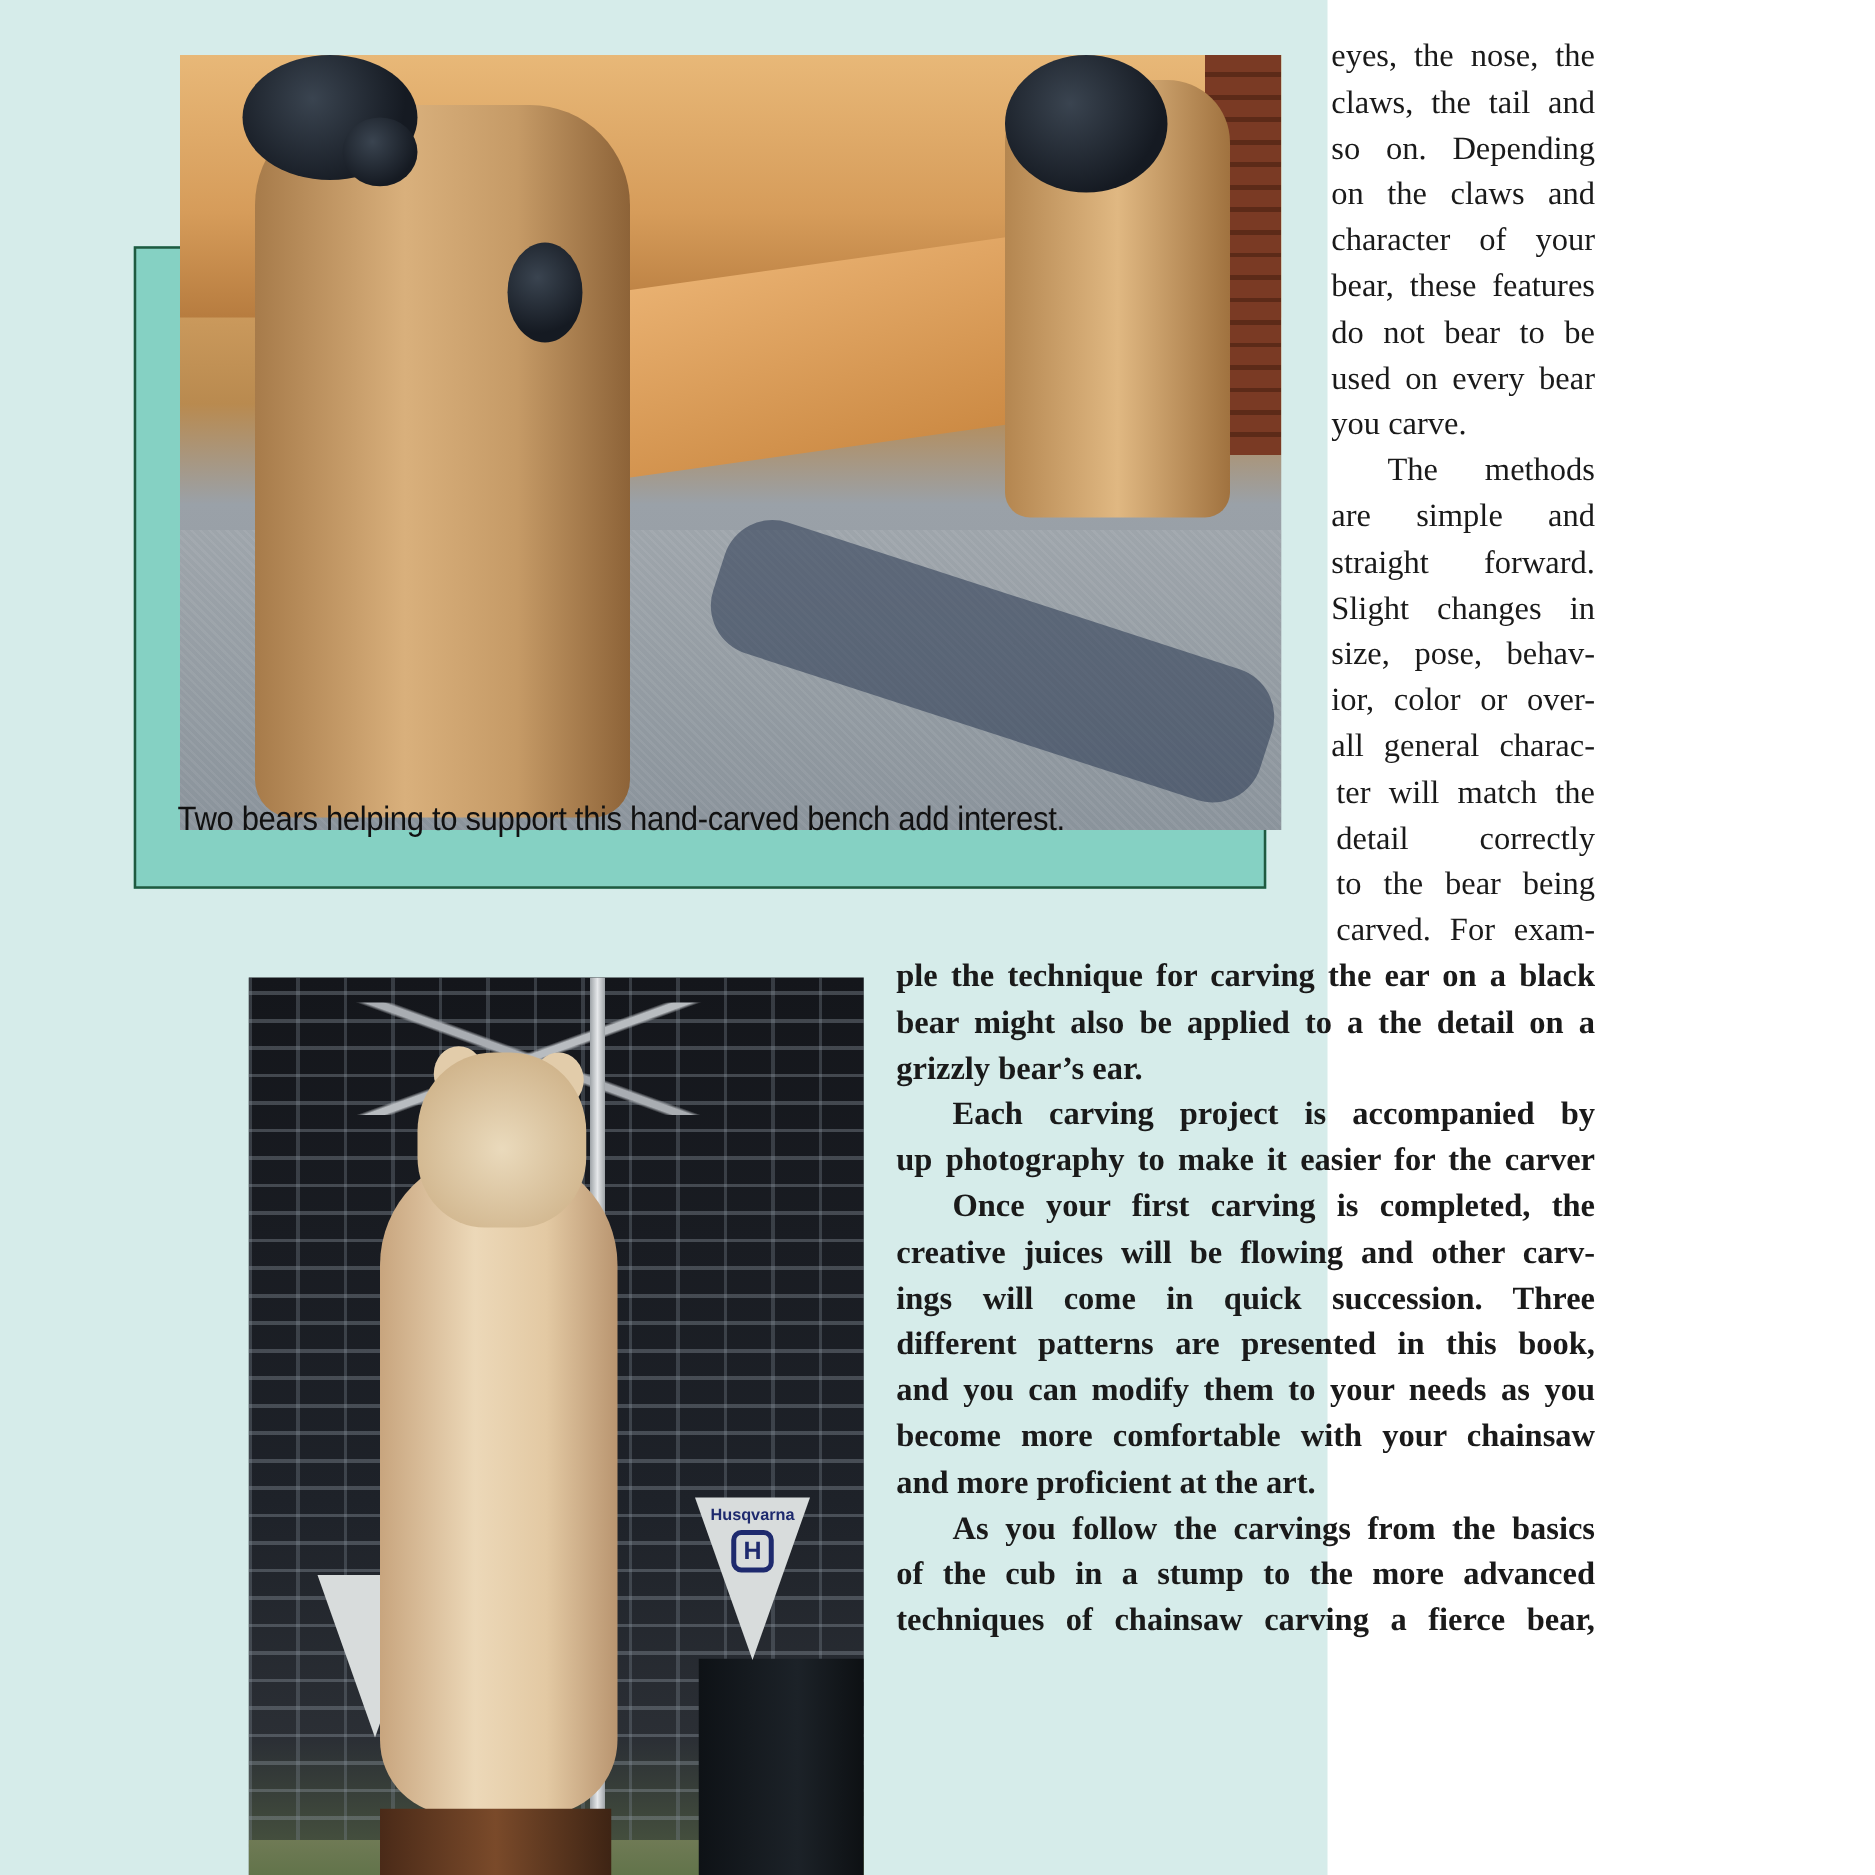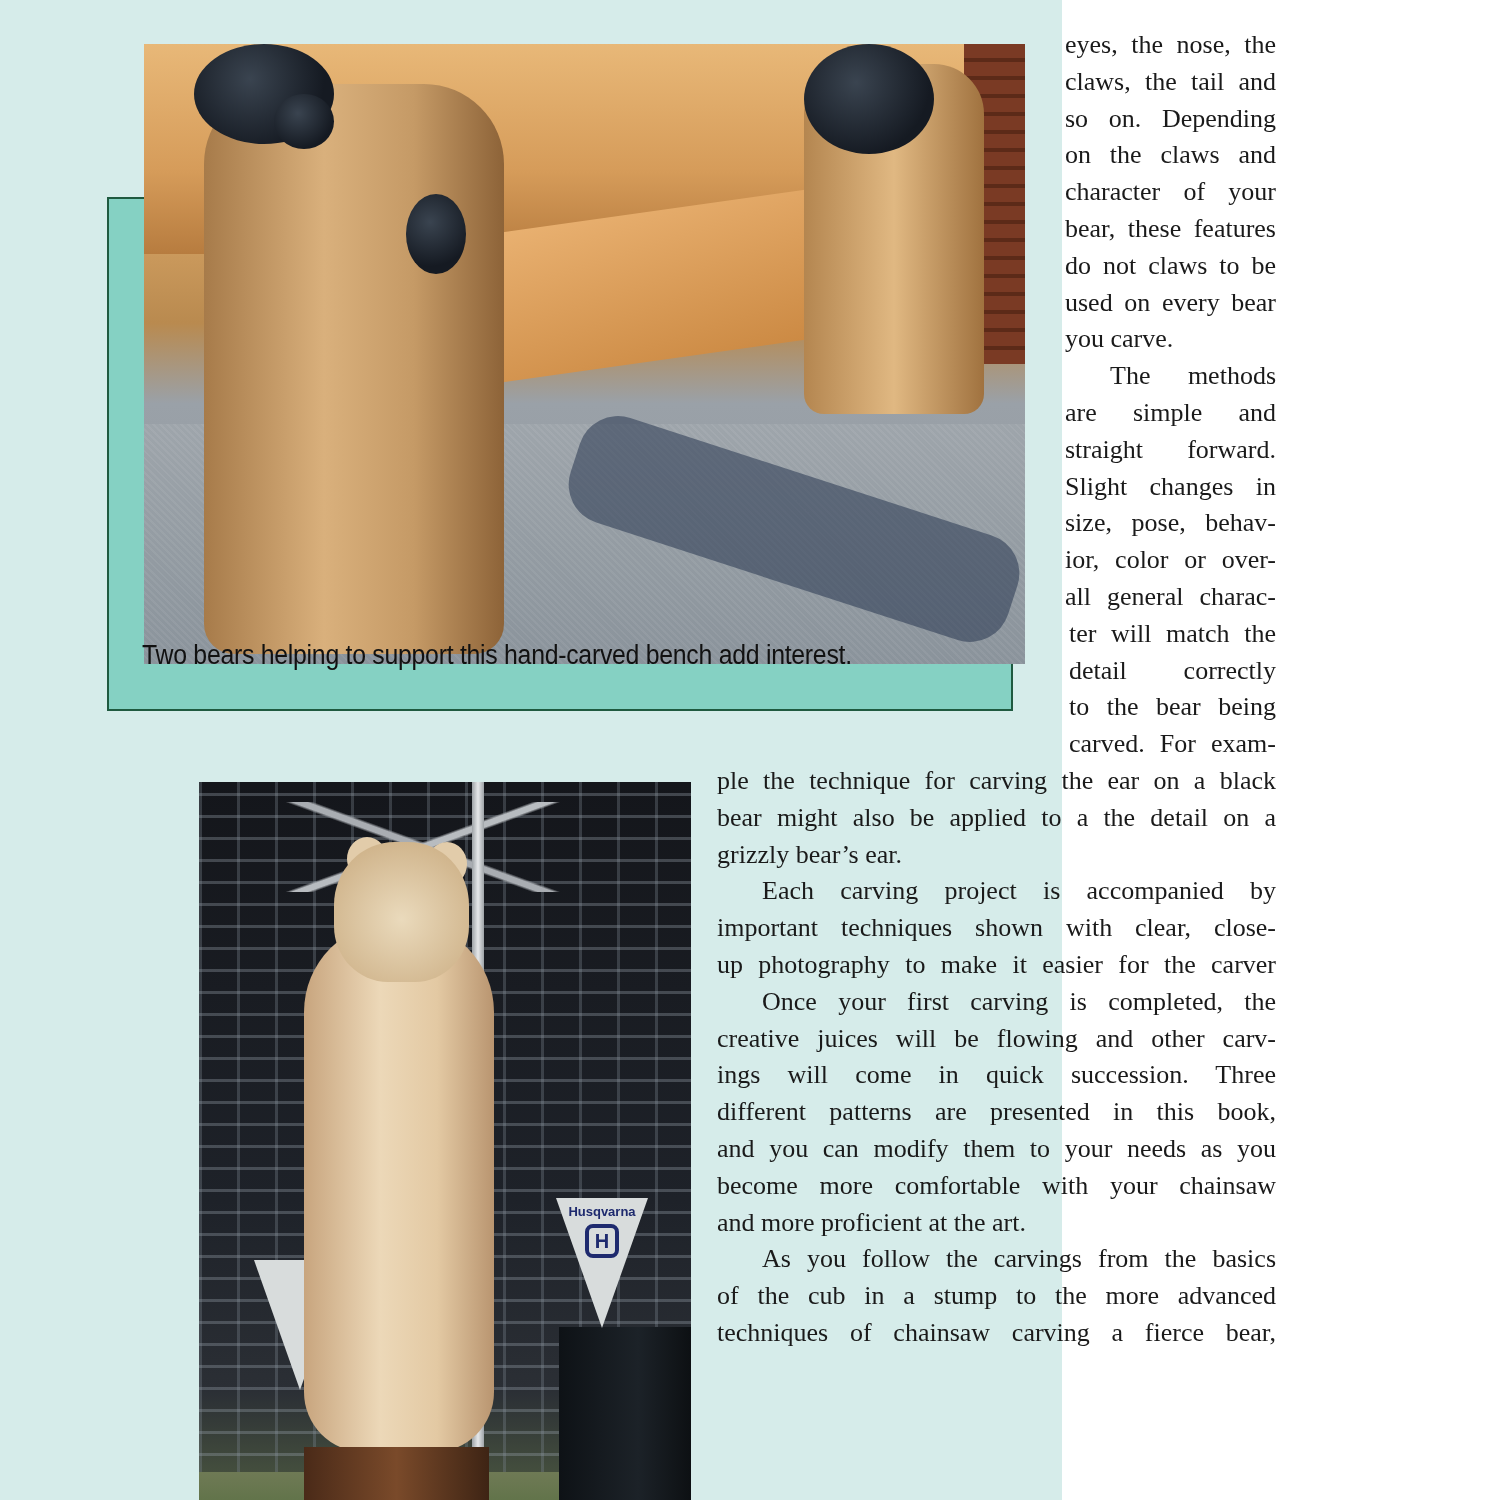--- a/index.html
+++ b/index.html
@@ -127,21 +127,21 @@
     position: absolute; left: 1050px; top: 27px; width: 226px;
     font-size: 26px; line-height: 36.8px; text-align: justify; text-align-last: justify;
   }
   .col-narrow .line { display: block; white-space: nowrap; text-align-last: justify; margin-left: 15px; }
   .col-narrow .line.last { text-align-last: left; }
   .col-narrow .line.indent { padding-left: 45px; }
   .col-narrow .line.in1 { padding-left: 4px; }
 
   .col-wide {
     position: absolute; left: 717px; top: 763px; width: 559px;
-    font-size: 26px; line-height: 36.8px;
+    font-size: 26px; line-height: 36.8px; font-weight: bold;
   }
   .col-wide .line { display: block; white-space: nowrap; text-align: justify; text-align-last: justify; }
   .col-wide .line.last { text-align-last: left; }
   .col-wide .line.indent { padding-left: 45px; }
 </style>
 </head>
 <body>
 
 <div class="tint"></div>
 
@@ -179,42 +179,41 @@
   <div class="stump"></div>
 </div>
 
 <div class="col-narrow">
   <span class="line">eyes, the nose, the</span>
   <span class="line">claws, the tail and</span>
   <span class="line">so on. Depending</span>
   <span class="line">on the claws and</span>
   <span class="line">character of your</span>
   <span class="line">bear, these features</span>
-  <span class="line">do not claws to be</span>
+  <span class="line">do not bear to be</span>
   <span class="line">used on every bear</span>
   <span class="line last">you carve.</span>
   <span class="line indent">The methods</span>
   <span class="line">are simple and</span>
   <span class="line">straight forward.</span>
   <span class="line">Slight changes in</span>
   <span class="line">size, pose, behav-</span>
   <span class="line">ior, color or over-</span>
   <span class="line">all general charac-</span>
   <span class="line in1">ter will match the</span>
   <span class="line in1">detail correctly</span>
   <span class="line in1">to the bear being</span>
   <span class="line in1">carved. For exam-</span>
 </div>
 
 <div class="col-wide">
   <span class="line">ple the technique for carving the ear on a black</span>
   <span class="line">bear might also be applied to a the detail on a</span>
   <span class="line last">grizzly bear’s ear.</span>
   <span class="line indent">Each carving project is accompanied by</span>
-  <span class="line">important techniques shown with clear, close-</span>
   <span class="line">up photography to make it easier for the carver</span>
   <span class="line indent">Once your first carving is completed, the</span>
   <span class="line">creative juices will be flowing and other carv-</span>
   <span class="line">ings will come in quick succession. Three</span>
   <span class="line">different patterns are presented in this book,</span>
   <span class="line">and you can modify them to your needs as you</span>
   <span class="line">become more comfortable with your chainsaw</span>
   <span class="line last">and more proficient at the art.</span>
   <span class="line indent">As you follow the carvings from the basics</span>
   <span class="line">of the cub in a stump to the more advanced</span>

